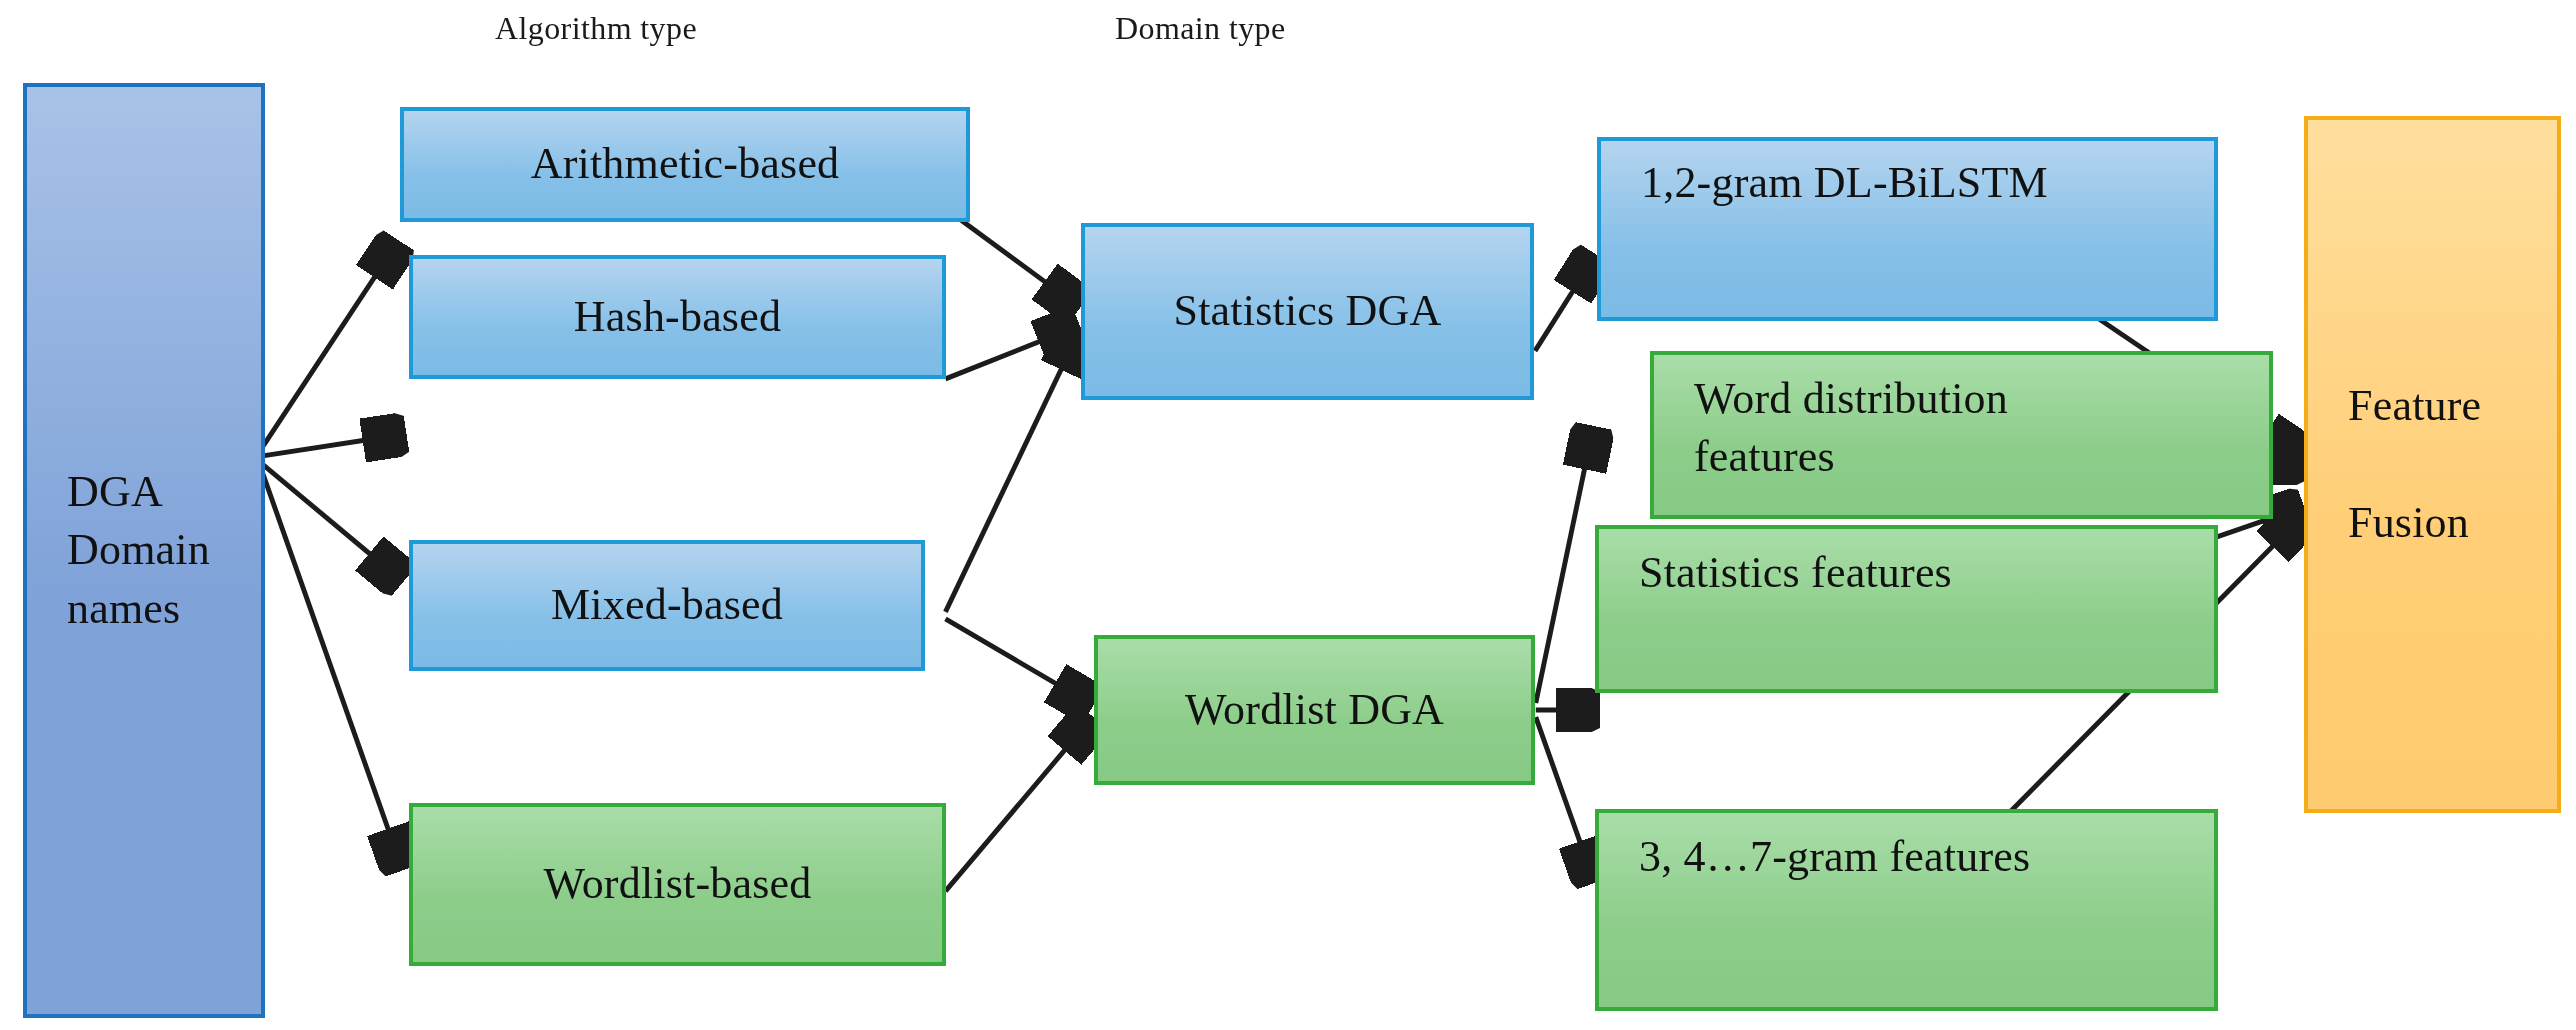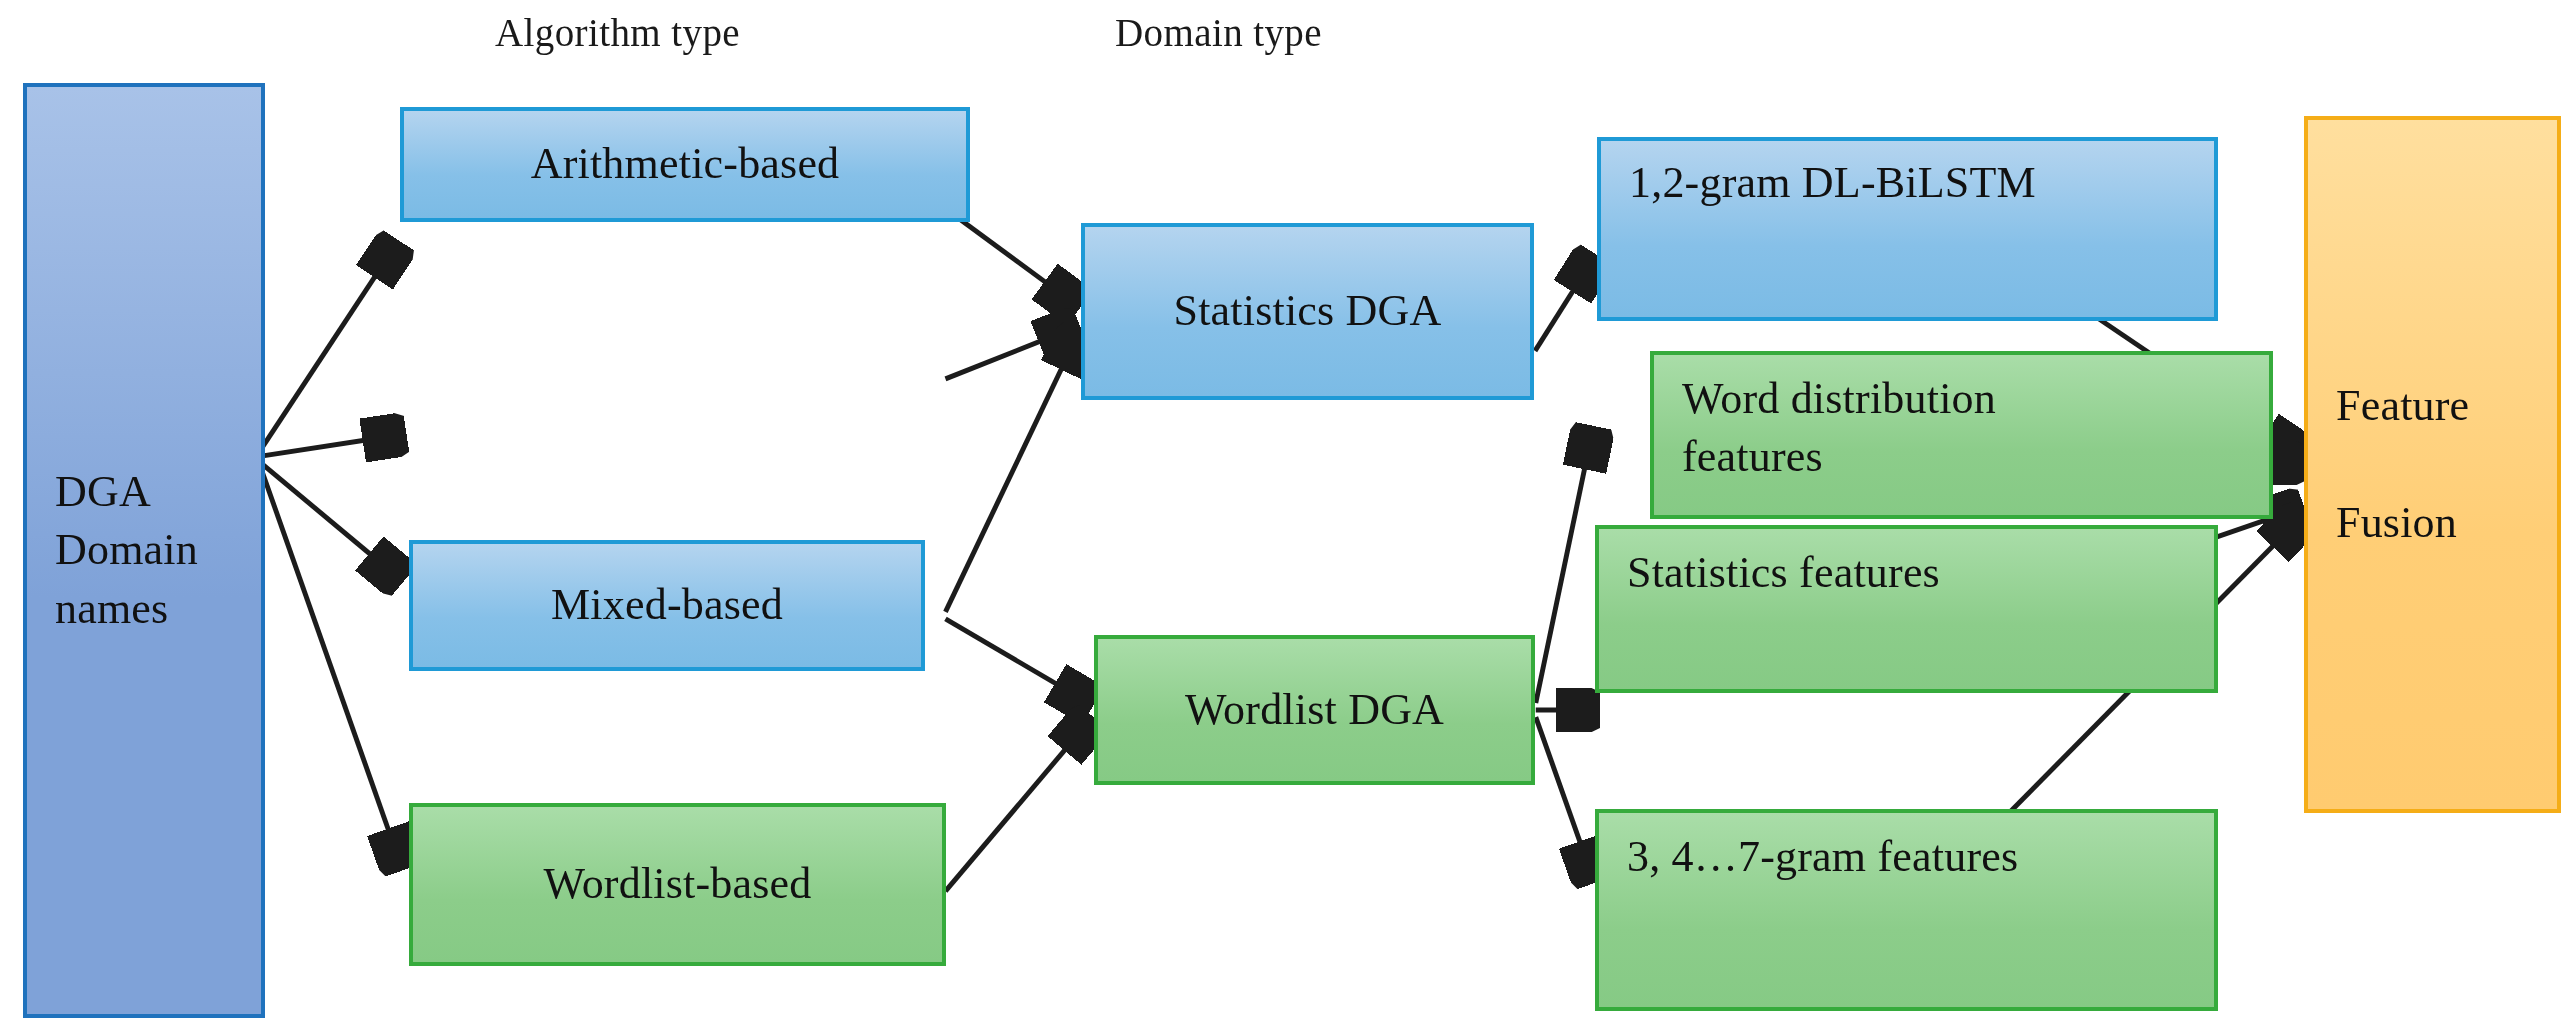--- a/index.html
+++ b/index.html
@@ -6,21 +6,21 @@
   #stage{
     position:relative;
     width:2576px;
     height:1030px;
     background:#ffffff;
     font-family:"Liberation Serif","DejaVu Serif",serif;
     overflow:hidden;
   }
   .hdr{
     position:absolute;
-    font-size:39px;
+    font-size:32px;
     color:#1a1a1a;
     white-space:nowrap;
     letter-spacing:0.4px;
   }
   .node{
     position:absolute;
     box-sizing:border-box;
     display:flex;
     align-items:center;
     color:#111111;
@@ -41,21 +41,21 @@
   }
   .green-mid{
     background:linear-gradient(180deg,#a9dda8 0%,#8ccd8a 60%,#86ca85 100%);
     border:4.2px solid #36ab3c;
   }
   .orange-mid{
     background:linear-gradient(180deg,#ffdf9e 0%,#ffce76 60%,#ffcb70 100%);
     border:4.2px solid #f5ad17;
   }
 
-  .pad-left{padding-left:28px;}
+  .pad-left{padding-left:40px;}
   .pad-center{justify-content:center;padding:0 12.6px;text-align:center;}
 
   svg#wires{
     position:absolute;left:0;top:0;width:2576px;height:1030px;
     pointer-events:none;
   }
   svg#wires line, svg#wires path{stroke:#1c1c1c;stroke-width:7;fill:none;}
 </style>
 </head>
 <body>
@@ -131,20 +131,23 @@
   </svg>
 
   <div class="node blue-deep pad-left" style="left:23px;top:83px;width:242px;height:935px;">
     <span class="lbl"><span>DGA</span><br><span>Domain</span><br><span>names</span></span>
   </div>
 
   <div class="node blue-mid pad-center" style="left:400px;top:107px;width:570px;height:115px;">
     <span class="lbl">Arithmetic-based</span>
   </div>
 
+  <div class="node blue-mid pad-center" style="left:409px;top:255px;width:537px;height:124px;">
+    <span class="lbl">Hash-based</span>
+  </div>
 
   <div class="node blue-mid pad-center" style="left:409px;top:540px;width:516px;height:131px;">
     <span class="lbl">Mixed-based</span>
   </div>
 
   <div class="node green-mid pad-center" style="left:409px;top:803px;width:537px;height:163px;">
     <span class="lbl">Wordlist-based</span>
   </div>
 
   <div class="node blue-mid pad-center" style="left:1081px;top:223px;width:453px;height:177px;">

